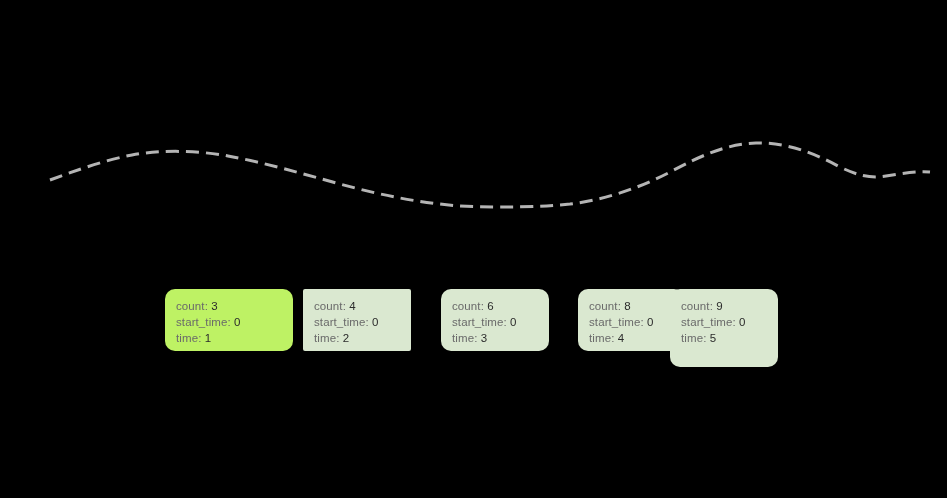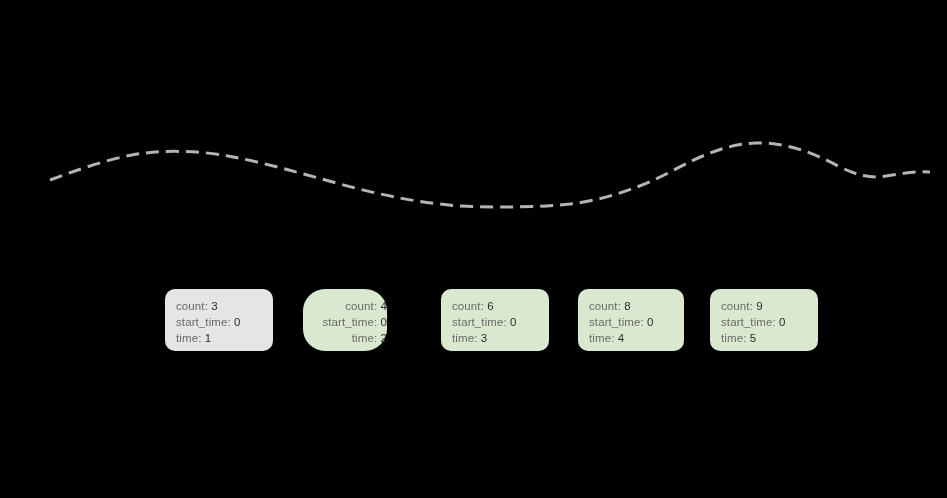--- a/index.html
+++ b/index.html
@@ -59,40 +59,40 @@
 </head>
 <body style="background: rgb(0, 0, 0);">
 
 <div id="canvas" style="width: 947px; height: 498px; background: rgb(0, 0, 0);">
 
   <svg id="trend-curve-layer" viewBox="0 0 947 498" width="947" height="498" xmlns="http://www.w3.org/2000/svg">
     <path id="trend-curve-path" fill="none" stroke-linecap="butt" stroke-linejoin="round" d="M 50 180 C 72 172, 104 160, 132 155 C 158 150, 196 150, 228 156 C 262 162, 300 173, 340 184 C 380 195, 420 203, 460 206 C 500 208, 540 207, 570 204 C 604 200, 640 188, 672 171 C 704 154, 728 144, 756 143 C 784 142, 812 152, 838 166 C 856 175, 870 179, 886 176 C 904 173, 918 171, 930 172" stroke="#b4b4b4" stroke-width="3" stroke-dasharray="13 7"></path>
   </svg>
 
   <div id="node-row">
-      <div class="node-card" style="left: 165px; top: 289px; width: 108px; height: 62px; background: #e5e5e5; border-radius: 10px;">
+      <div class="node-card" style="left: 165px; top: 289px; width: 128px; height: 62px; background: #bef264; border-radius: 10px;">
         <div class="node-field"><span class="field-label" style="color: rgb(106, 106, 106);">count: </span><span class="field-value" style="color: rgb(43, 43, 43);">3</span></div>
         <div class="node-field"><span class="field-label" style="color: rgb(106, 106, 106);">start_time: </span><span class="field-value" style="color: rgb(43, 43, 43);">0</span></div>
         <div class="node-field"><span class="field-label" style="color: rgb(106, 106, 106);">time: </span><span class="field-value" style="color: rgb(43, 43, 43);">1</span></div>
       </div>
-      <div class="node-card" style="left: 303px; top: 289px; width: 84px; height: 62px; background: rgb(218, 232, 208); border-radius: 22px; text-align: right;">
+      <div class="node-card" style="left: 303px; top: 289px; width: 108px; height: 62px; background: rgb(218, 232, 208); border-radius: 2px;">
         <div class="node-field"><span class="field-label" style="color: rgb(106, 106, 106);">count: </span><span class="field-value" style="color: rgb(43, 43, 43);">4</span></div>
         <div class="node-field"><span class="field-label" style="color: rgb(106, 106, 106);">start_time: </span><span class="field-value" style="color: rgb(43, 43, 43);">0</span></div>
         <div class="node-field"><span class="field-label" style="color: rgb(106, 106, 106);">time: </span><span class="field-value" style="color: rgb(43, 43, 43);">2</span></div>
       </div>
       <div class="node-card" style="left: 441px; top: 289px; width: 108px; height: 62px; background: rgb(218, 232, 208); border-radius: 10px; padding-left: 11px;">
         <div class="node-field"><span class="field-label" style="color: rgb(106, 106, 106);">count: </span><span class="field-value" style="color: rgb(43, 43, 43);">6</span></div>
         <div class="node-field"><span class="field-label" style="color: rgb(106, 106, 106);">start_time: </span><span class="field-value" style="color: rgb(43, 43, 43);">0</span></div>
         <div class="node-field"><span class="field-label" style="color: rgb(106, 106, 106);">time: </span><span class="field-value" style="color: rgb(43, 43, 43);">3</span></div>
       </div>
       <div class="node-card" style="left: 578px; top: 289px; width: 106px; height: 62px; background: rgb(218, 232, 208); border-radius: 10px;">
         <div class="node-field"><span class="field-label" style="color: rgb(106, 106, 106);">count: </span><span class="field-value" style="color: rgb(43, 43, 43);">8</span></div>
         <div class="node-field"><span class="field-label" style="color: rgb(106, 106, 106);">start_time: </span><span class="field-value" style="color: rgb(43, 43, 43);">0</span></div>
         <div class="node-field"><span class="field-label" style="color: rgb(106, 106, 106);">time: </span><span class="field-value" style="color: rgb(43, 43, 43);">4</span></div>
       </div>
-      <div class="node-card" style="left: 710px; top: 289px; width: 108px; height: 62px; background: rgb(218, 232, 208); border-radius: 10px;">
+      <div class="node-card" style="left: 670px; top: 289px; width: 108px; height: 78px; background: rgb(218, 232, 208); border-radius: 10px;">
         <div class="node-field"><span class="field-label" style="color: rgb(106, 106, 106);">count: </span><span class="field-value" style="color: rgb(43, 43, 43);">9</span></div>
         <div class="node-field"><span class="field-label" style="color: rgb(106, 106, 106);">start_time: </span><span class="field-value" style="color: rgb(43, 43, 43);">0</span></div>
         <div class="node-field"><span class="field-label" style="color: rgb(106, 106, 106);">time: </span><span class="field-value" style="color: rgb(43, 43, 43);">5</span></div>
       </div>
     </div>
 
 </div>
 
 </body></html>

